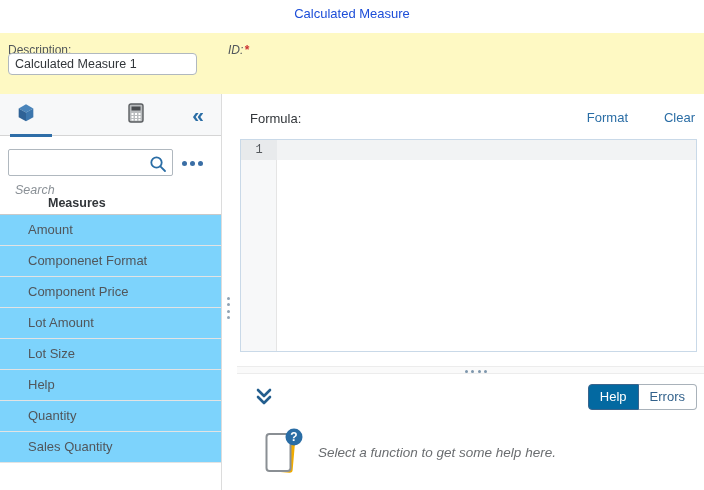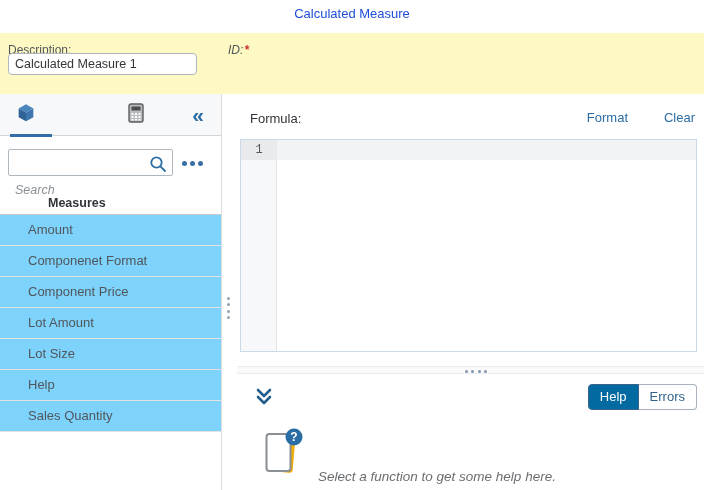--- a/index.html
+++ b/index.html
@@ -91,21 +91,21 @@
   .expand-btn { position:absolute; left:252px; top:385px; width:26px; height:24px; cursor:pointer; }
   .seg-group { position:absolute; right:7px; top:384px; height:26px; display:flex; }
   .seg { height:26px; line-height:24px; font-size:13px; padding:0 11px; cursor:pointer;
          border:1px solid #a9b2ba; }
   .seg-help { background:#0369a1; border-color:#3a648c; color:#fff; font-weight:normal;
               border-radius:4px 0 0 4px; }
   .seg-errors { background:#fff; color:#33628c; border-left:none; border-radius:0 4px 4px 0; }
 
   .hint-icon { position:absolute; left:263px; top:427px; width:42px; height:54px; }
   .hint-text { position:absolute; left:318px; top:445px; font-size:13.5px; font-style:italic;
-               color:#6a6d70;margin-top:24px; }
+               color:#6a6d70; }
 </style>
 </head>
 <body>
 
 <div class="stage">
 
   <div class="dlg-title">Calculated Measure</div>
 
   <div class="band">
     <span class="fld-label lbl-desc">Description:</span>
@@ -168,20 +168,21 @@
 
     <div class="group-header">Measures</div>
 
     <div class="mlist">
       <div class="mrow">Amount</div>
       <div class="mrow">Componenet Format</div>
       <div class="mrow">Component Price</div>
       <div class="mrow">Lot Amount</div>
       <div class="mrow">Lot Size</div>
       <div class="mrow">Help</div>
+      <div class="mrow">Quantity</div>
       <div class="mrow">Sales Quantity</div>
     </div>
   </div>
 
   <div class="vgrip">
       <i></i>
       <i></i>
       <i></i>
       <i></i>
     </div>

